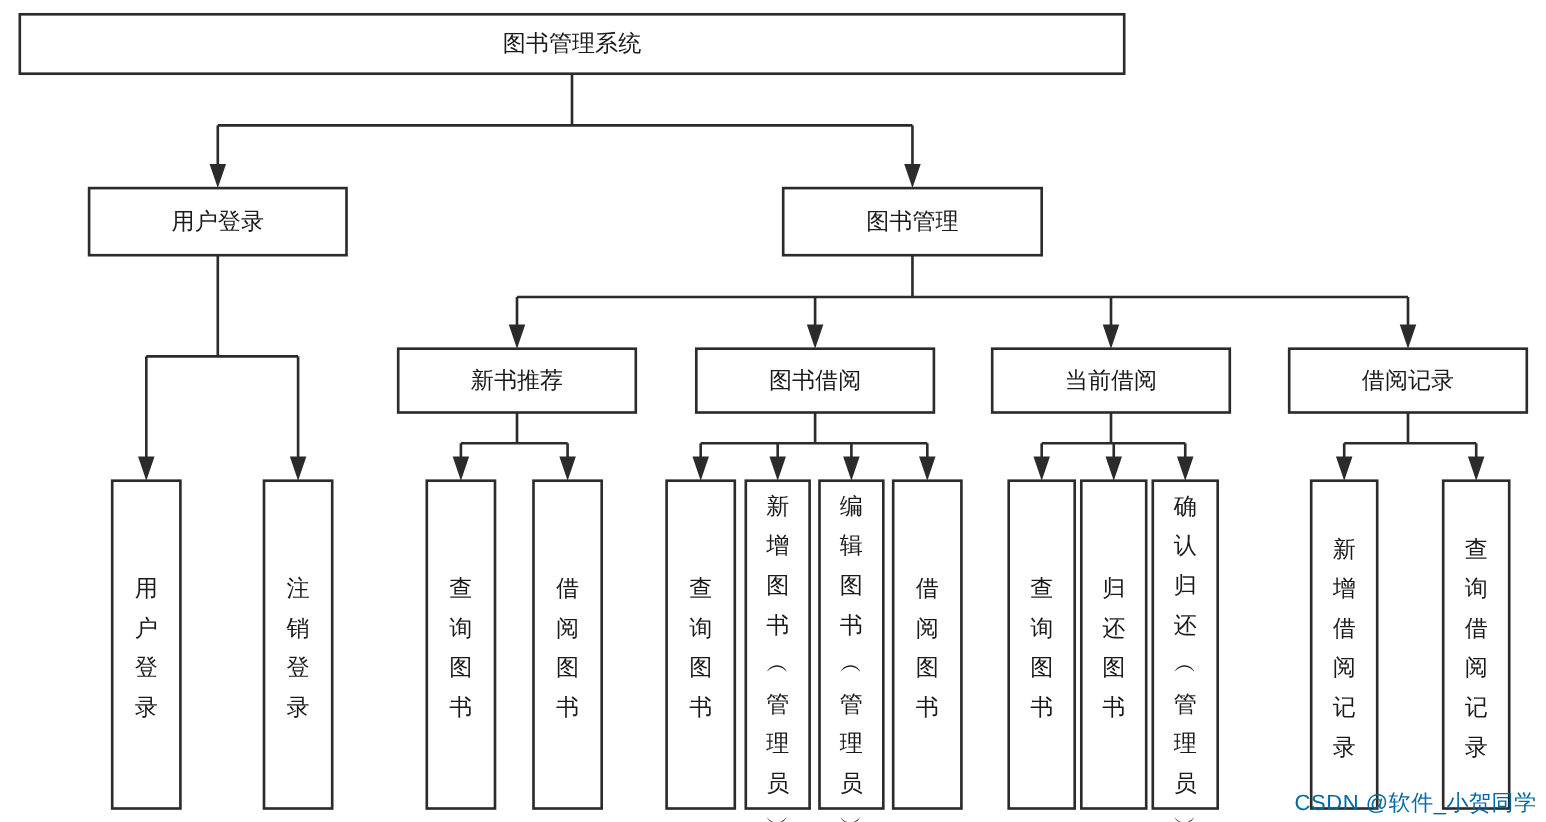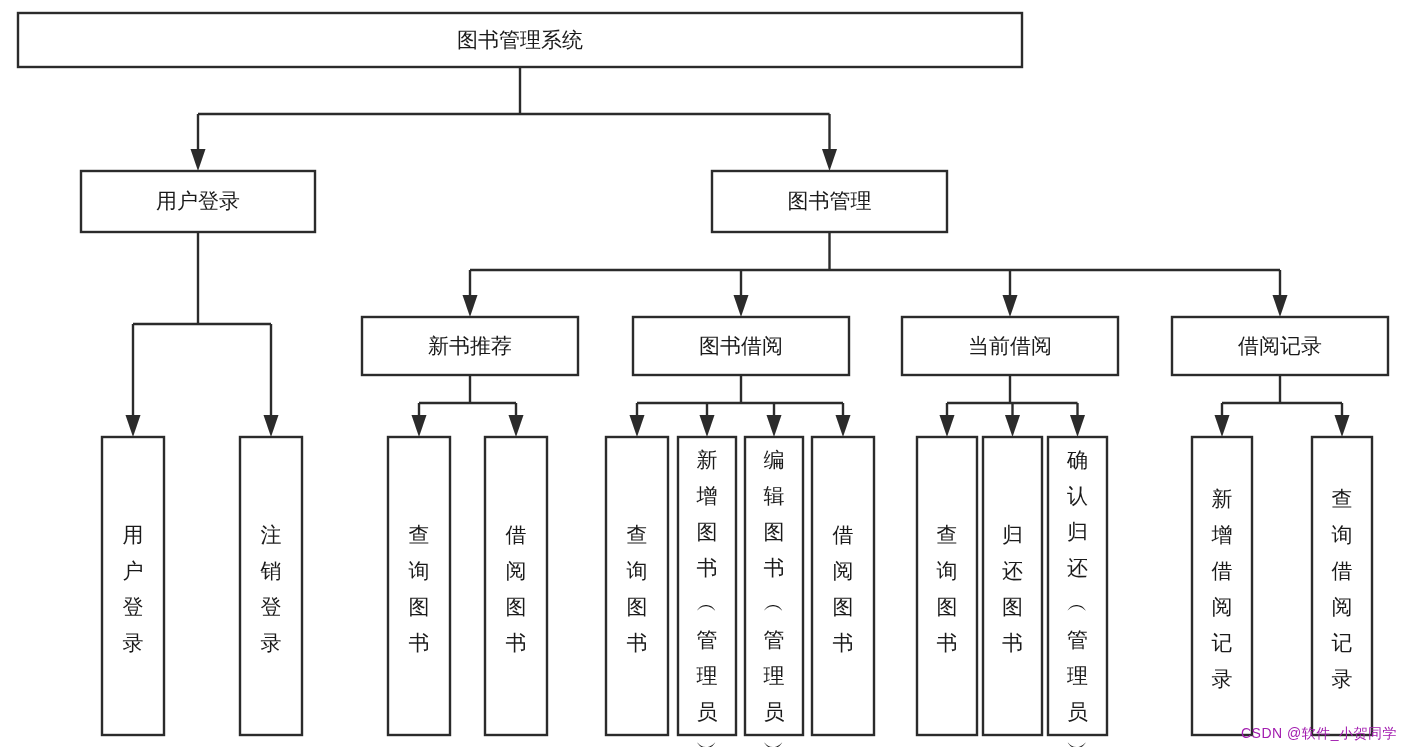--- a/index.html
+++ b/index.html
@@ -54,22 +54,22 @@
     font-family: "Liberation Sans", "DejaVu Sans", sans-serif;
     font-size: 21px;
     fill: #1a1a1a;
     text-anchor: middle;
   }
   .watermark {
     position: absolute;
     right: 8px;
     bottom: 4px;
     font-family: "Liberation Sans", "DejaVu Sans", sans-serif;
-    font-size: 14px;
-    color: #a21caf;
+    font-size: 20px;
+    color: #0369a1;
     white-space: nowrap;
     letter-spacing: 0.5px;
     user-select: none;
   }
 </style>
 </head>
 <body>
 
 <div id="diagram-root">
   <svg id="tree-svg" viewBox="0 0 1405 747" xmlns="http://www.w3.org/2000/svg">

